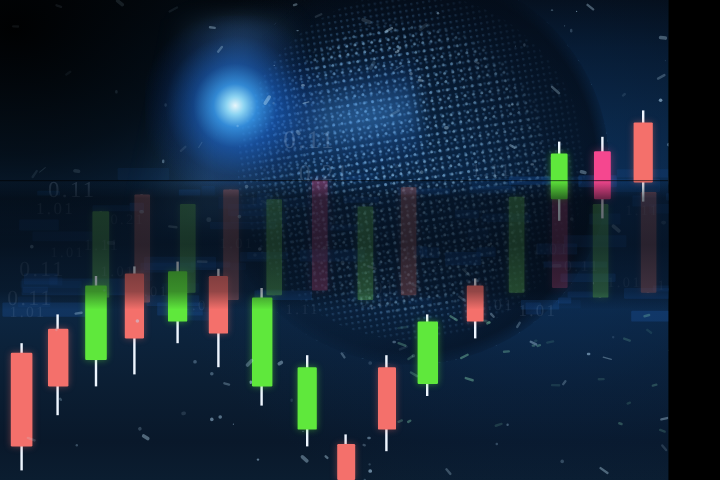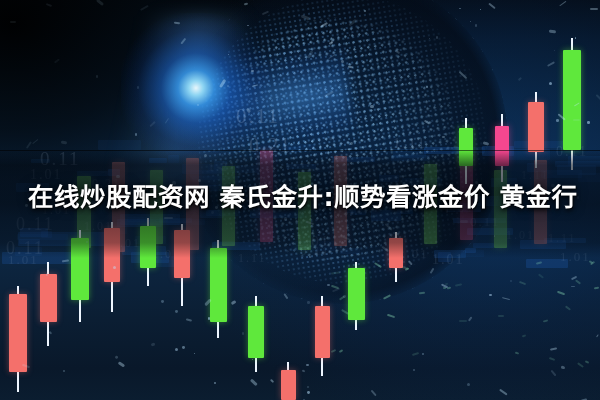--- a/index.html
+++ b/index.html
@@ -1,21 +1,21 @@
 <!DOCTYPE html>
 <html lang="zh-CN"><head>
 <meta charset="utf-8">
 <title>article-banner</title>
 <style>
   html,body{margin:0;padding:0;background:#000;}
   body{font-family:"Liberation Sans","DejaVu Sans",sans-serif;}
 
   #banner{
     position:relative;
-    width:600px;height:400px;
+    width:557px;height:400px;
     overflow:hidden;
     background:#071726;
   }
 
   
   .layer{position:absolute;inset:0;}
 
   #bg-base{
     background:
       linear-gradient(180deg,
@@ -619,16 +619,15 @@
       <div class="dash" style="left: 549.475px; top: 358.035px; width: 6.3605px; height: 2px; background: rgba(150, 235, 190, 0.55); transform: rotate(19.3029deg); opacity: 0.32;"></div>
       <div class="dash" style="left: 455.229px; top: 284.248px; width: 6.87652px; height: 2px; background: rgba(150, 235, 190, 0.55); transform: rotate(-11.1044deg); opacity: 0.22;"></div>
       <div class="dash" style="left: 443.133px; top: 286.61px; width: 3.46515px; height: 2px; background: rgba(150, 235, 190, 0.55); transform: rotate(-0.105455deg); opacity: 0.49;"></div>
       <div class="dash" style="left: 574.655px; top: 281.108px; width: 6.2136px; height: 2px; background: rgba(150, 235, 190, 0.55); transform: rotate(37.0039deg); opacity: 0.4;"></div>
     </div>
 
   <div id="band"></div>
   <div id="band-top-edge"></div>
 
   <h1 id="headline">
-    <span class="l1">在线炒股配资网 秦氏金升:顺势看涨金价 黄金行</span>
   </h1>
 
 </div>
 
 </body></html>

